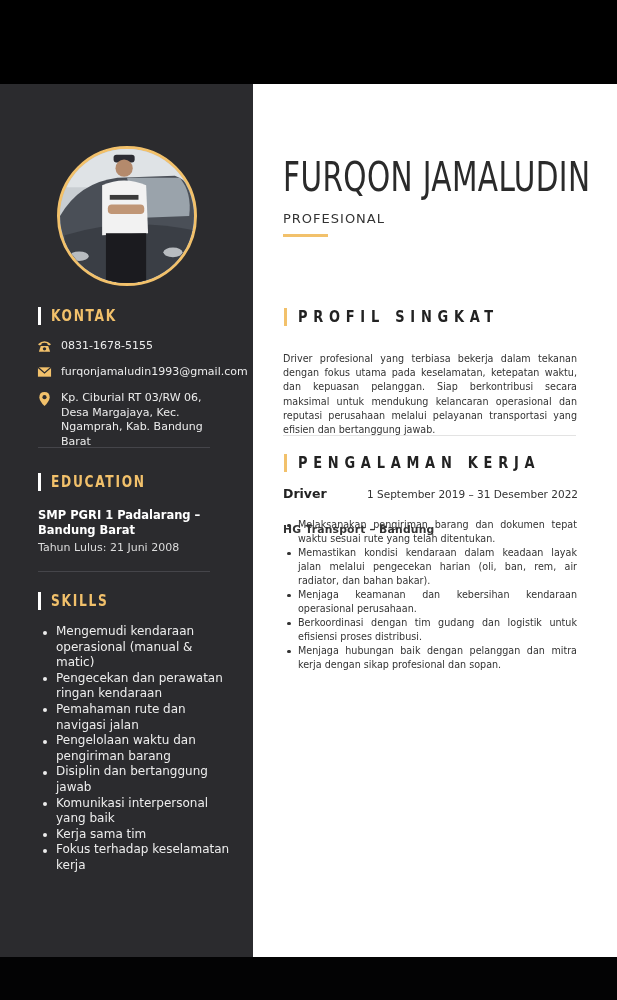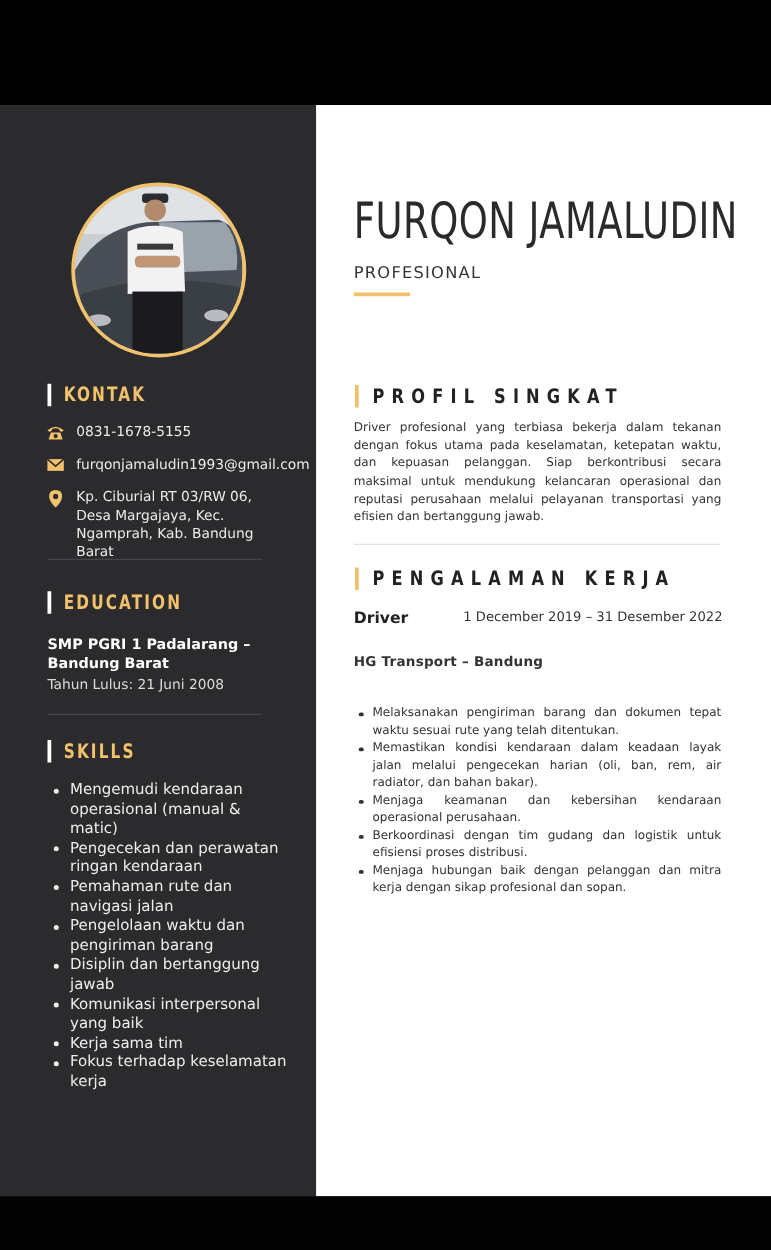--- a/index.html
+++ b/index.html
@@ -32,27 +32,27 @@
   .skills li::before { content: ""; position: absolute; left: 3px; top: 6.5px; width: 4px; height: 4px; border-radius: 50%; background: #ededed; }
 
   .name { position: absolute; left: 30px; top: 70px; font-family: "DejaVu Sans Condensed", "DejaVu Sans", sans-serif; font-size: 40px; color: #2a2a2a; letter-spacing: 0.5px; transform: scaleX(0.82); transform-origin: left top; white-space: nowrap; font-weight: normal; }
   .role { position: absolute; left: 30px; top: 127px; font-size: 13px; letter-spacing: 1px; color: #333; }
   .role-line { position: absolute; left: 30px; top: 150px; width: 45px; height: 3px; background: #f2c16b; }
 
   .m-head { position: absolute; left: 31px; display: flex; align-items: center; }
   .m-bar { width: 3px; height: 18px; background: #f2c16b; margin-right: 11px; }
   .m-title { font-family: "DejaVu Sans Condensed", "DejaVu Sans", sans-serif; font-weight: bold; font-size: 16px; letter-spacing: 6.4px; color: #222; transform: scaleX(0.9); transform-origin: left center; white-space: nowrap; }
 
-  .profile-text { position: absolute; left: 30px; top: 252px; width: 294px; font-size: 9.6px; line-height: 14.2px; color: #333; text-align: justify; }
+  .profile-text { position: absolute; left: 30px; top: 268px; width: 294px; font-size: 9.6px; line-height: 14.2px; color: #333; text-align: justify; }
   .divider-light { position: absolute; left: 30px; top: 351px; width: 293px; height: 1px; background: #e3e3e3; }
 
   .job-title { position: absolute; left: 30px; top: 402px; font-size: 12.5px; font-weight: bold; color: #222; }
   .job-date { position: absolute; right: 39px; top: 404px; font-size: 10.5px; color: #333; }
   .job-company { position: absolute; left: 30px; top: 439px; font-size: 10.8px; font-weight: 600; color: #333; letter-spacing: 0.2px; }
-  .job-duties { position: absolute; left: 30px; top: 434px; width: 294px; list-style: none; font-size: 9.6px; line-height: 14px; color: #333; margin-top: 46px; }
+  .job-duties { position: absolute; left: 30px; top: 434px; width: 294px; list-style: none; font-size: 9.6px; line-height: 14px; color: #333; }
   .job-duties li { position: relative; padding-left: 15px; text-align: justify; }
   .job-duties li::before { content: ""; position: absolute; left: 4px; top: 5.5px; width: 3.5px; height: 3.5px; border-radius: 50%; background: #333; }
 </style>
 </head>
 <body>
 
 <div class="top-bar"></div>
 
 <div class="page">
 
@@ -150,21 +150,21 @@
     <p class="profile-text">Driver profesional yang terbiasa bekerja dalam tekanan dengan fokus utama pada keselamatan, ketepatan waktu, dan kepuasan pelanggan. Siap berkontribusi secara maksimal untuk mendukung kelancaran operasional dan reputasi perusahaan melalui pelayanan transportasi yang efisien dan bertanggung jawab.</p>
 
     <div class="divider-light"></div>
 
     <div class="m-head" style="top:369px">
       <div class="m-bar"></div>
       <div class="m-title">PENGALAMAN KERJA</div>
     </div>
 
     <div class="job-title">Driver</div>
-    <div class="job-date">1 December 2019 – 31 Desember 2022</div>
+    <div class="job-date">1 September 2019 – 31 Desember 2022</div>
     <div class="job-company">HG Transport – Bandung</div>
     <ul class="job-duties">
       <li>Melaksanakan pengiriman barang dan dokumen tepat waktu sesuai rute yang telah ditentukan.</li>
       <li>Memastikan kondisi kendaraan dalam keadaan layak jalan melalui pengecekan harian (oli, ban, rem, air radiator, dan bahan bakar).</li>
       <li>Menjaga keamanan dan kebersihan kendaraan operasional perusahaan.</li>
       <li>Berkoordinasi dengan tim gudang dan logistik untuk efisiensi proses distribusi.</li>
       <li>Menjaga hubungan baik dengan pelanggan dan mitra kerja dengan sikap profesional dan sopan.</li>
     </ul>
   </main>
 </div>

